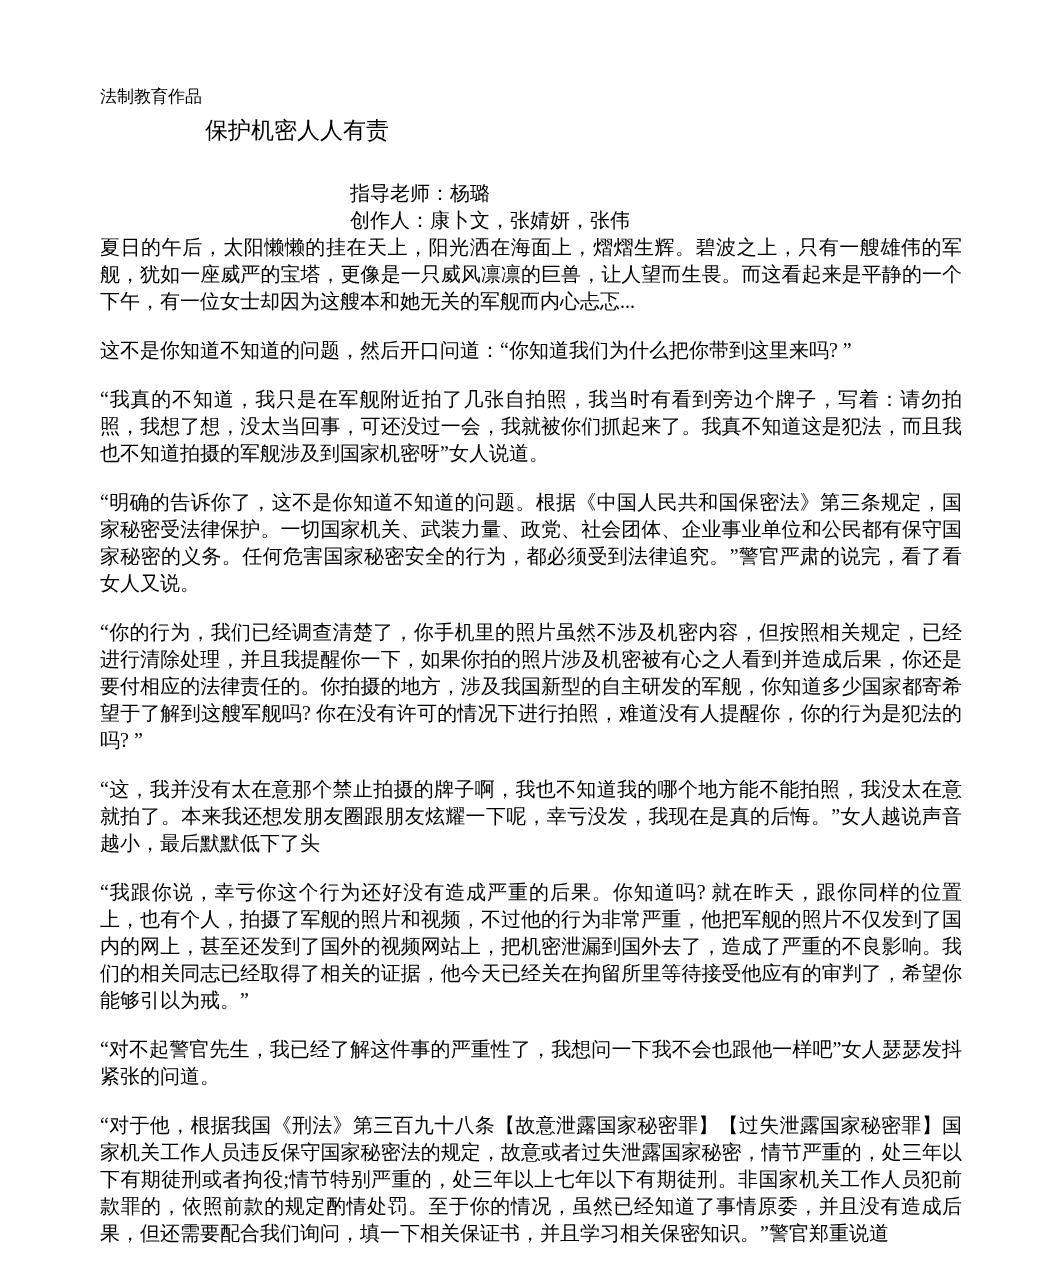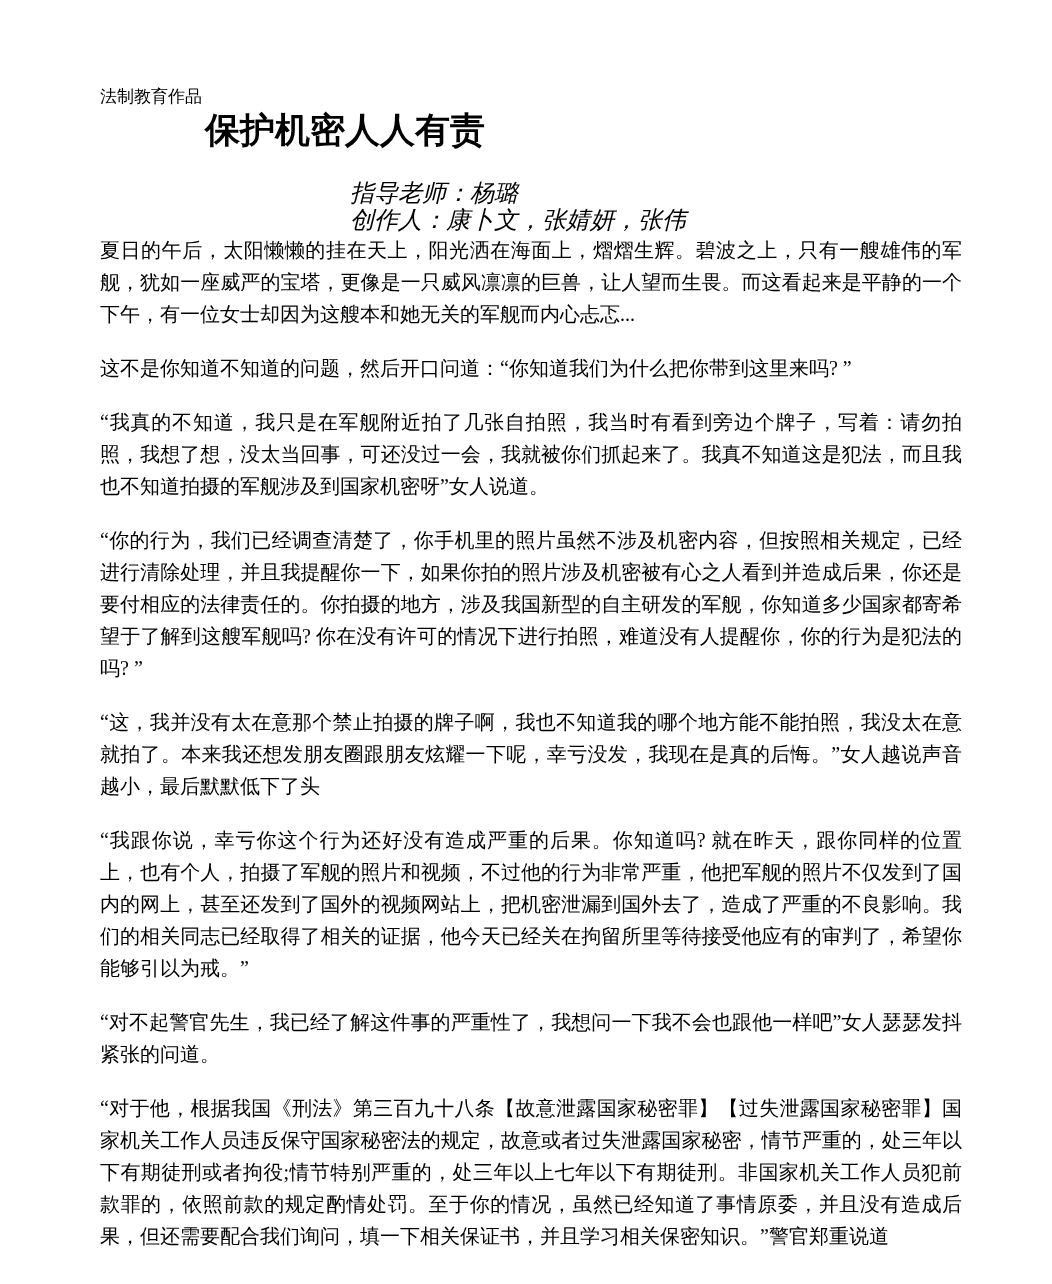--- a/index.html
+++ b/index.html
@@ -19,37 +19,36 @@
     width: 1052px;
     height: 1284px;
     padding: 86px 90px 0 100px;
     background: #ffffff;
   }
   .category {
     font-size: 17px;
     line-height: 22px;
   }
   .title {
-    font-size: 35px;
-    font-weight: bold;
+    font-size: 23px;
+    font-weight: normal;
     line-height: 34px;
     margin: 6px 0 0 105px;
   }
   .credits {
     margin: 32px 0 0 250px;
-    font-size: 24px;
+    font-size: 20px;
     line-height: 27px;
-    font-style: italic;
   }
   .body-text {
     margin: 0;
   }
   .body-text p {
     font-size: 20px;
-    line-height: 32px;
+    line-height: 27px;
     margin: 0 0 22px 0;
     text-align: justify;
     text-justify: inter-character;
     word-break: break-all;
     overflow-wrap: break-word;
   }
 </style>
 </head>
 <body>
 
@@ -61,20 +60,21 @@
 
   <div class="credits">
     <div>指导老师：杨璐</div>
     <div>创作人：康卜文，张婧妍，张伟</div>
   </div>
 
   <div class="body-text">
     <p>夏日的午后，太阳懒懒的挂在天上，阳光洒在海面上，熠熠生辉。碧波之上，只有一艘雄伟的军舰，犹如一座威严的宝塔，更像是一只威风凛凛的巨兽，让人望而生畏。而这看起来是平静的一个下午，有一位女士却因为这艘本和她无关的军舰而内心忐忑...</p>
     <p>这不是你知道不知道的问题，然后开口问道：“你知道我们为什么把你带到这里来吗? ”</p>
     <p>“我真的不知道，我只是在军舰附近拍了几张自拍照，我当时有看到旁边个牌子，写着：请勿拍照，我想了想，没太当回事，可还没过一会，我就被你们抓起来了。我真不知道这是犯法，而且我也不知道拍摄的军舰涉及到国家机密呀”女人说道。</p>
+    <p>“明确的告诉你了，这不是你知道不知道的问题。根据《中国人民共和国保密法》第三条规定，国家秘密受法律保护。一切国家机关、武装力量、政党、社会团体、企业事业单位和公民都有保守国家秘密的义务。任何危害国家秘密安全的行为，都必须受到法律追究。”警官严肃的说完，看了看女人又说。</p>
     <p>“你的行为，我们已经调查清楚了，你手机里的照片虽然不涉及机密内容，但按照相关规定，已经进行清除处理，并且我提醒你一下，如果你拍的照片涉及机密被有心之人看到并造成后果，你还是要付相应的法律责任的。你拍摄的地方，涉及我国新型的自主研发的军舰，你知道多少国家都寄希望于了解到这艘军舰吗? 你在没有许可的情况下进行拍照，难道没有人提醒你，你的行为是犯法的吗? ”</p>
     <p>“这，我并没有太在意那个禁止拍摄的牌子啊，我也不知道我的哪个地方能不能拍照，我没太在意就拍了。本来我还想发朋友圈跟朋友炫耀一下呢，幸亏没发，我现在是真的后悔。”女人越说声音越小，最后默默低下了头</p>
     <p>“我跟你说，幸亏你这个行为还好没有造成严重的后果。你知道吗? 就在昨天，跟你同样的位置上，也有个人，拍摄了军舰的照片和视频，不过他的行为非常严重，他把军舰的照片不仅发到了国内的网上，甚至还发到了国外的视频网站上，把机密泄漏到国外去了，造成了严重的不良影响。我们的相关同志已经取得了相关的证据，他今天已经关在拘留所里等待接受他应有的审判了，希望你能够引以为戒。”</p>
     <p>“对不起警官先生，我已经了解这件事的严重性了，我想问一下我不会也跟他一样吧”女人瑟瑟发抖紧张的问道。</p>
     <p>“对于他，根据我国《刑法》第三百九十八条【故意泄露国家秘密罪】【过失泄露国家秘密罪】国家机关工作人员违反保守国家秘密法的规定，故意或者过失泄露国家秘密，情节严重的，处三年以下有期徒刑或者拘役;情节特别严重的，处三年以上七年以下有期徒刑。非国家机关工作人员犯前款罪的，依照前款的规定酌情处罚。至于你的情况，虽然已经知道了事情原委，并且没有造成后果，但还需要配合我们询问，填一下相关保证书，并且学习相关保密知识。”警官郑重说道</p>
   </div>
 
 </div>
 
 </body></html>

